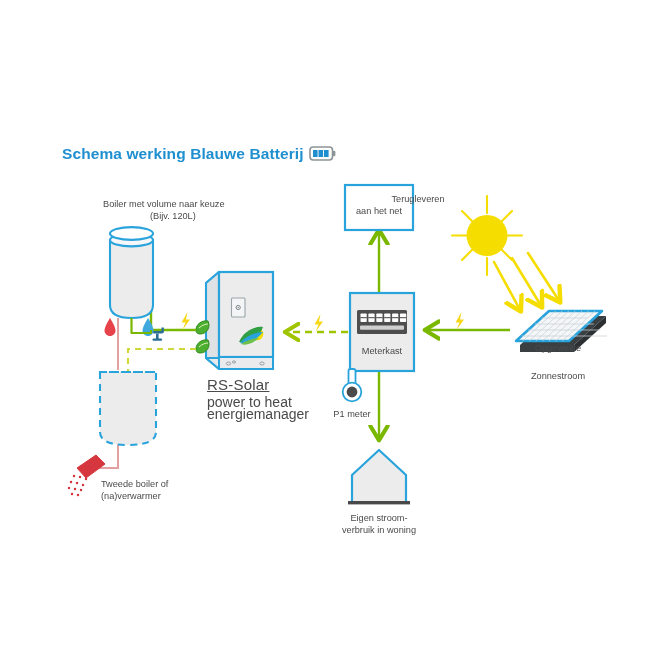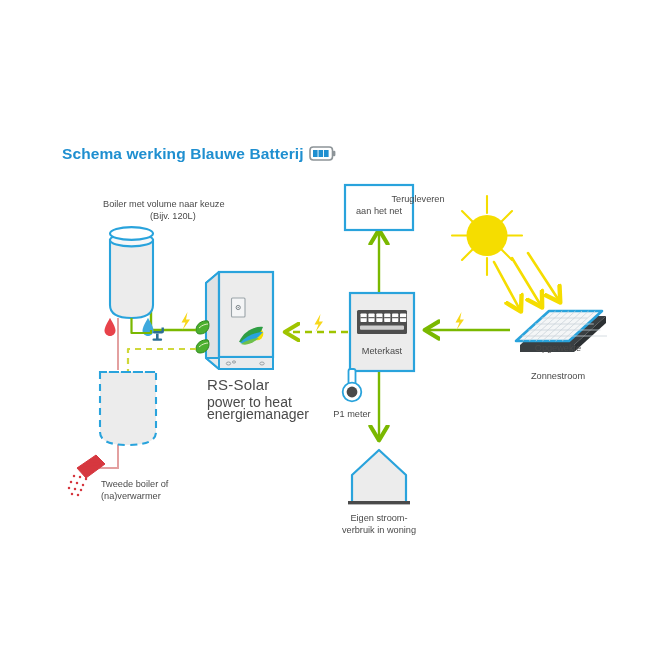--- a/index.html
+++ b/index.html
@@ -30,20 +30,21 @@
     line-height:12.4px;
     white-space:pre;
   }
   .lbl.c{text-align:center;}
   .brand{
     position:absolute;
     font-size:15px;
     color:#4a4a4a;
     letter-spacing:0.2px;
     white-space:nowrap;
+    text-decoration:underline;
   }
   .brandsub{
     position:absolute;
     font-size:14px;
     color:#4a4a4a;
     line-height:12.4px;
     white-space:pre;
   }
 </style>
 </head>

